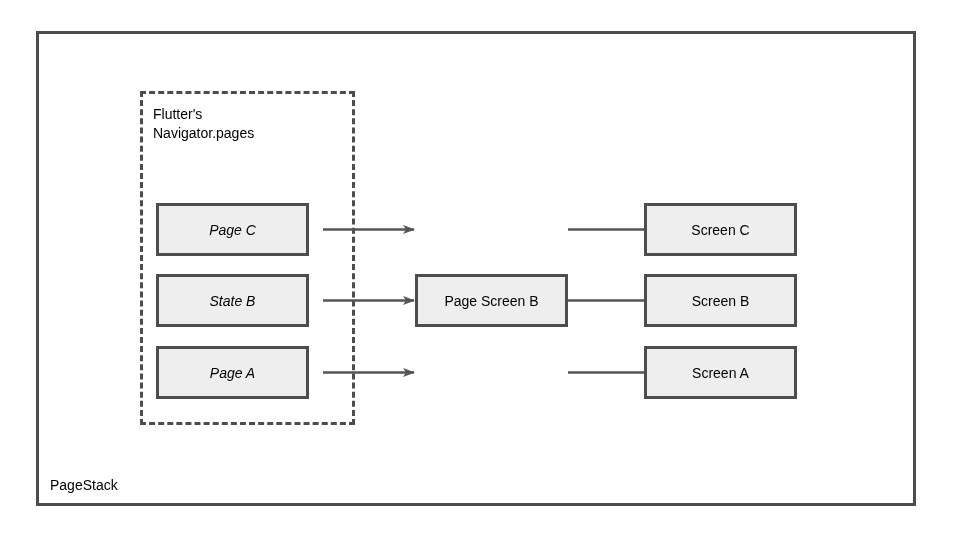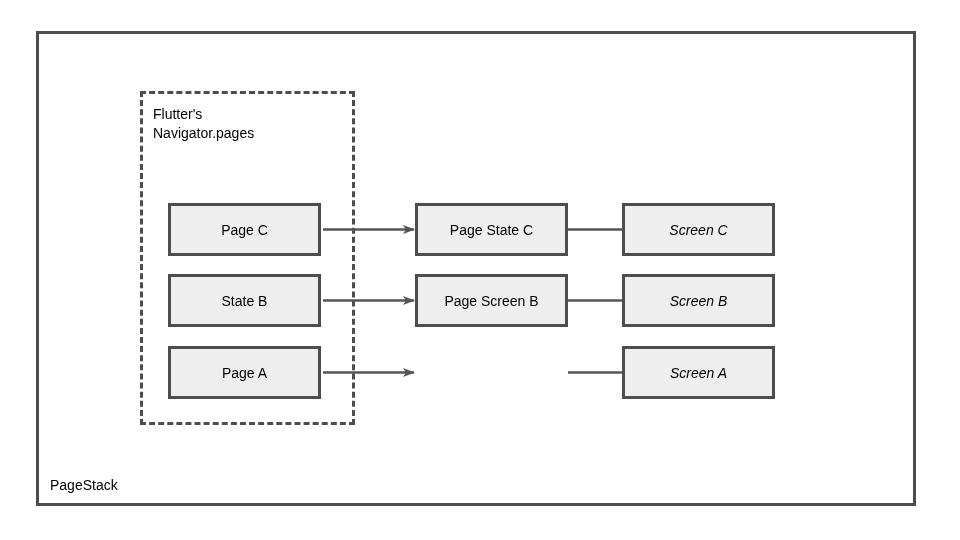--- a/index.html
+++ b/index.html
@@ -79,23 +79,23 @@
     align-items: center;
     justify-content: center;
   }
   .node span {
     font-size: 14px;
     color: #000000;
     line-height: 16px;
     white-space: nowrap;
   }
 
-  .col-pages  { left: 168px; }
+  .col-pages  { left: 156px; font-style: italic; }
   .col-state  { left: 415px; }
-  .col-screen { left: 622px; font-style: italic; }
+  .col-screen { left: 644px; }
 
   .row-c { top: 203px; }
   .row-b { top: 274px; }
   .row-a { top: 346px; }
 
   
   #arrows {
     position: absolute;
     left: 0;
     top: 0;
@@ -129,23 +129,20 @@
     <line x1="323" y1="300.5" x2="414" y2="300.5" stroke="#555555" stroke-width="2.6" marker-end="url(#ah)"></line>
     <line x1="568" y1="300.5" x2="661" y2="300.5" stroke="#555555" stroke-width="2.6" marker-end="url(#ah)"></line>
 
     <line x1="323" y1="372.5" x2="414" y2="372.5" stroke="#555555" stroke-width="2.6" marker-end="url(#ah)"></line>
     <line x1="568" y1="372.5" x2="661" y2="372.5" stroke="#555555" stroke-width="2.6" marker-end="url(#ah)"></line>
   </svg>
 
   <div class="node col-pages row-c">
     <span>Page C</span>
   </div>
-  <div class="node col-state row-c">
-    <span>Page State C</span>
-  </div>
   <div class="node col-screen row-c">
     <span>Screen C</span>
   </div>
 
   <div class="node col-pages row-b">
     <span>State B</span>
   </div>
   <div class="node col-state row-b">
     <span>Page Screen B</span>
   </div>

